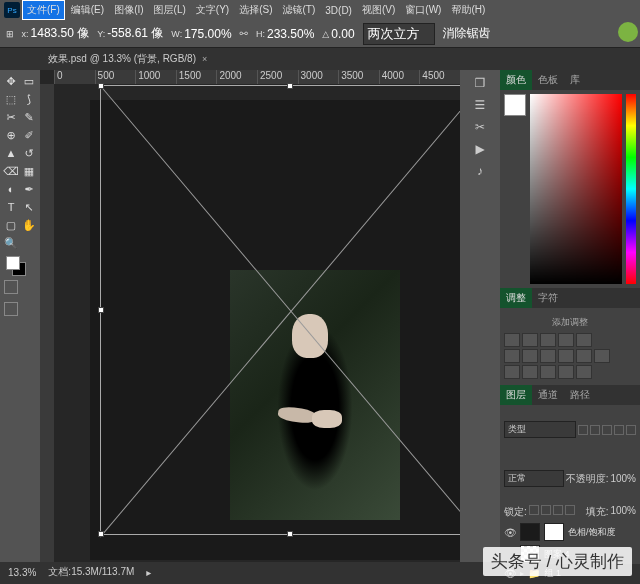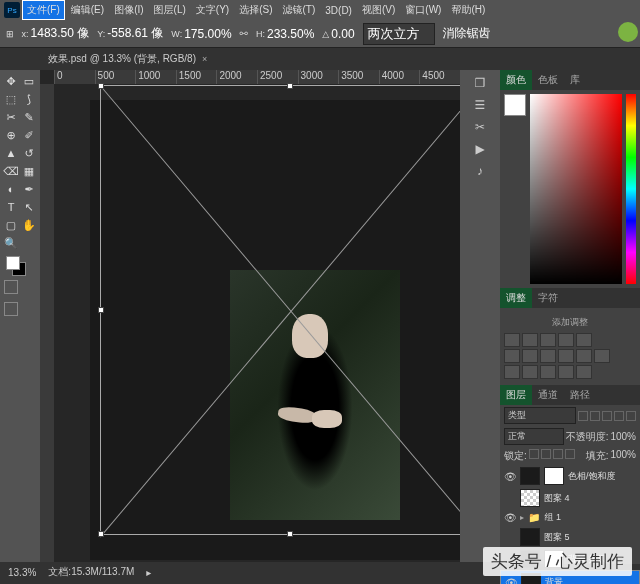--- a/index.html
+++ b/index.html
@@ -49,21 +49,21 @@
 .color-panel{height:200px;padding:4px;display:flex;gap:4px}
 .mini-swatch{width:22px;height:22px}
 .color-ramp{flex:1;height:190px;background:linear-gradient(to right,#fff 0%,#f00 100%),linear-gradient(to bottom,transparent 0%,#000 100%);background-blend-mode:multiply;position:relative}
 .hue-strip{width:10px;height:190px;background:linear-gradient(to bottom,#f00,#ff0,#0f0,#0ff,#00f,#f0f,#f00)}
 .adj-panel{padding:4px}
 .adj-title{text-align:center;font-size:9px;color:#aaa;margin:4px 0}
 .adj-row{display:flex;gap:2px;margin:2px 0}
 .adj-ico{width:16px;height:14px;background:#555;border:1px solid #333}
 .layers-panel{flex:1;display:flex;flex-direction:column}
 .layer-dd{flex:1;background:#3a3a3a;border:1px solid #222;padding:1px 3px;color:#ccc;font-size:9px}
-.layer-row{display:flex;gap:2px;align-items:center;padding:2px 4px;font-size:9px}
+.layer-row{display:flex;gap:2px;align-items:center;padding:16px 4px;font-size:9px}
 .layer-opts{display:flex;gap:2px;padding:2px 4px;font-size:8px;color:#aaa}
 .layer-lock{width:10px;height:10px;border:1px solid #666}
 .layers-list{flex:1;overflow:hidden}
 .layer{display:flex;align-items:center;gap:4px;padding:2px 4px;font-size:9px}
 .layer.selected{background:#1473e6;border:1px solid #888}
 .eye{width:12px;text-align:center;color:#ccc}
 .thumb{width:20px;height:18px;background:#888;border:1px solid #222}
 .thumb.checker{background:repeating-conic-gradient(#ccc 0 25%,#fff 0 50%) 0 0/6px 6px}
 .thumb.white{background:#fff}
 .thumb.dark{background:#1a1a1a}

